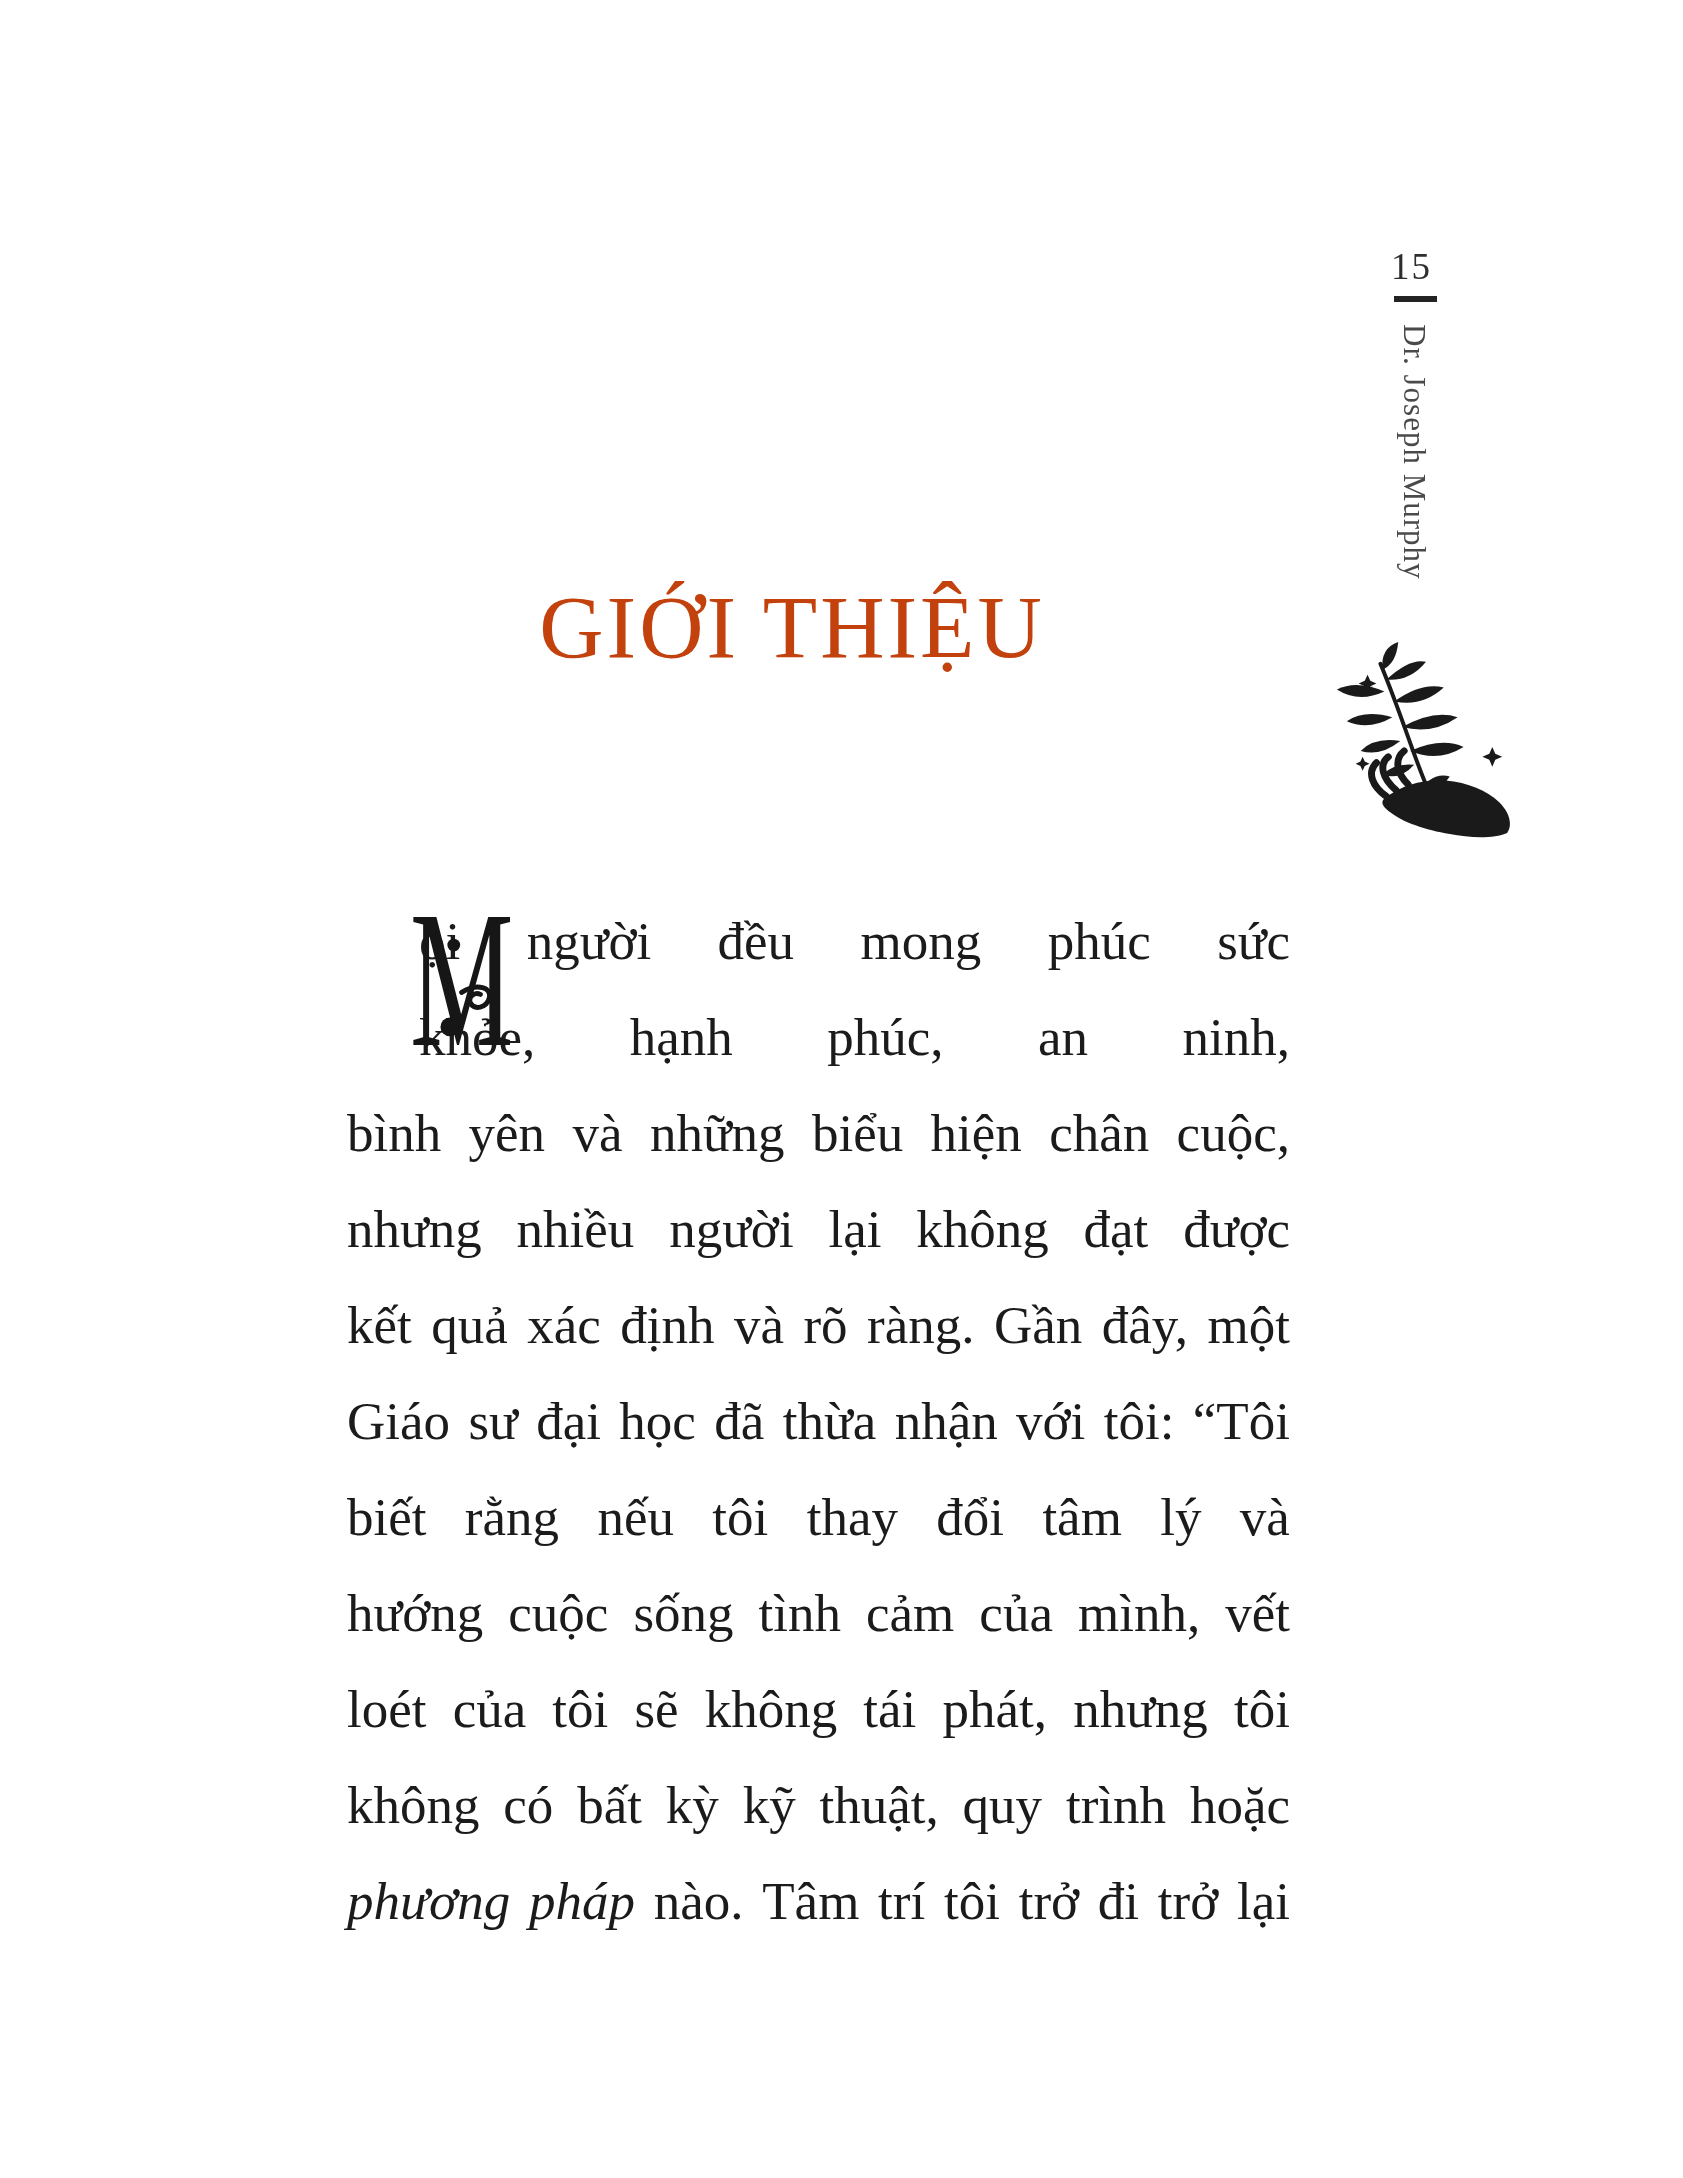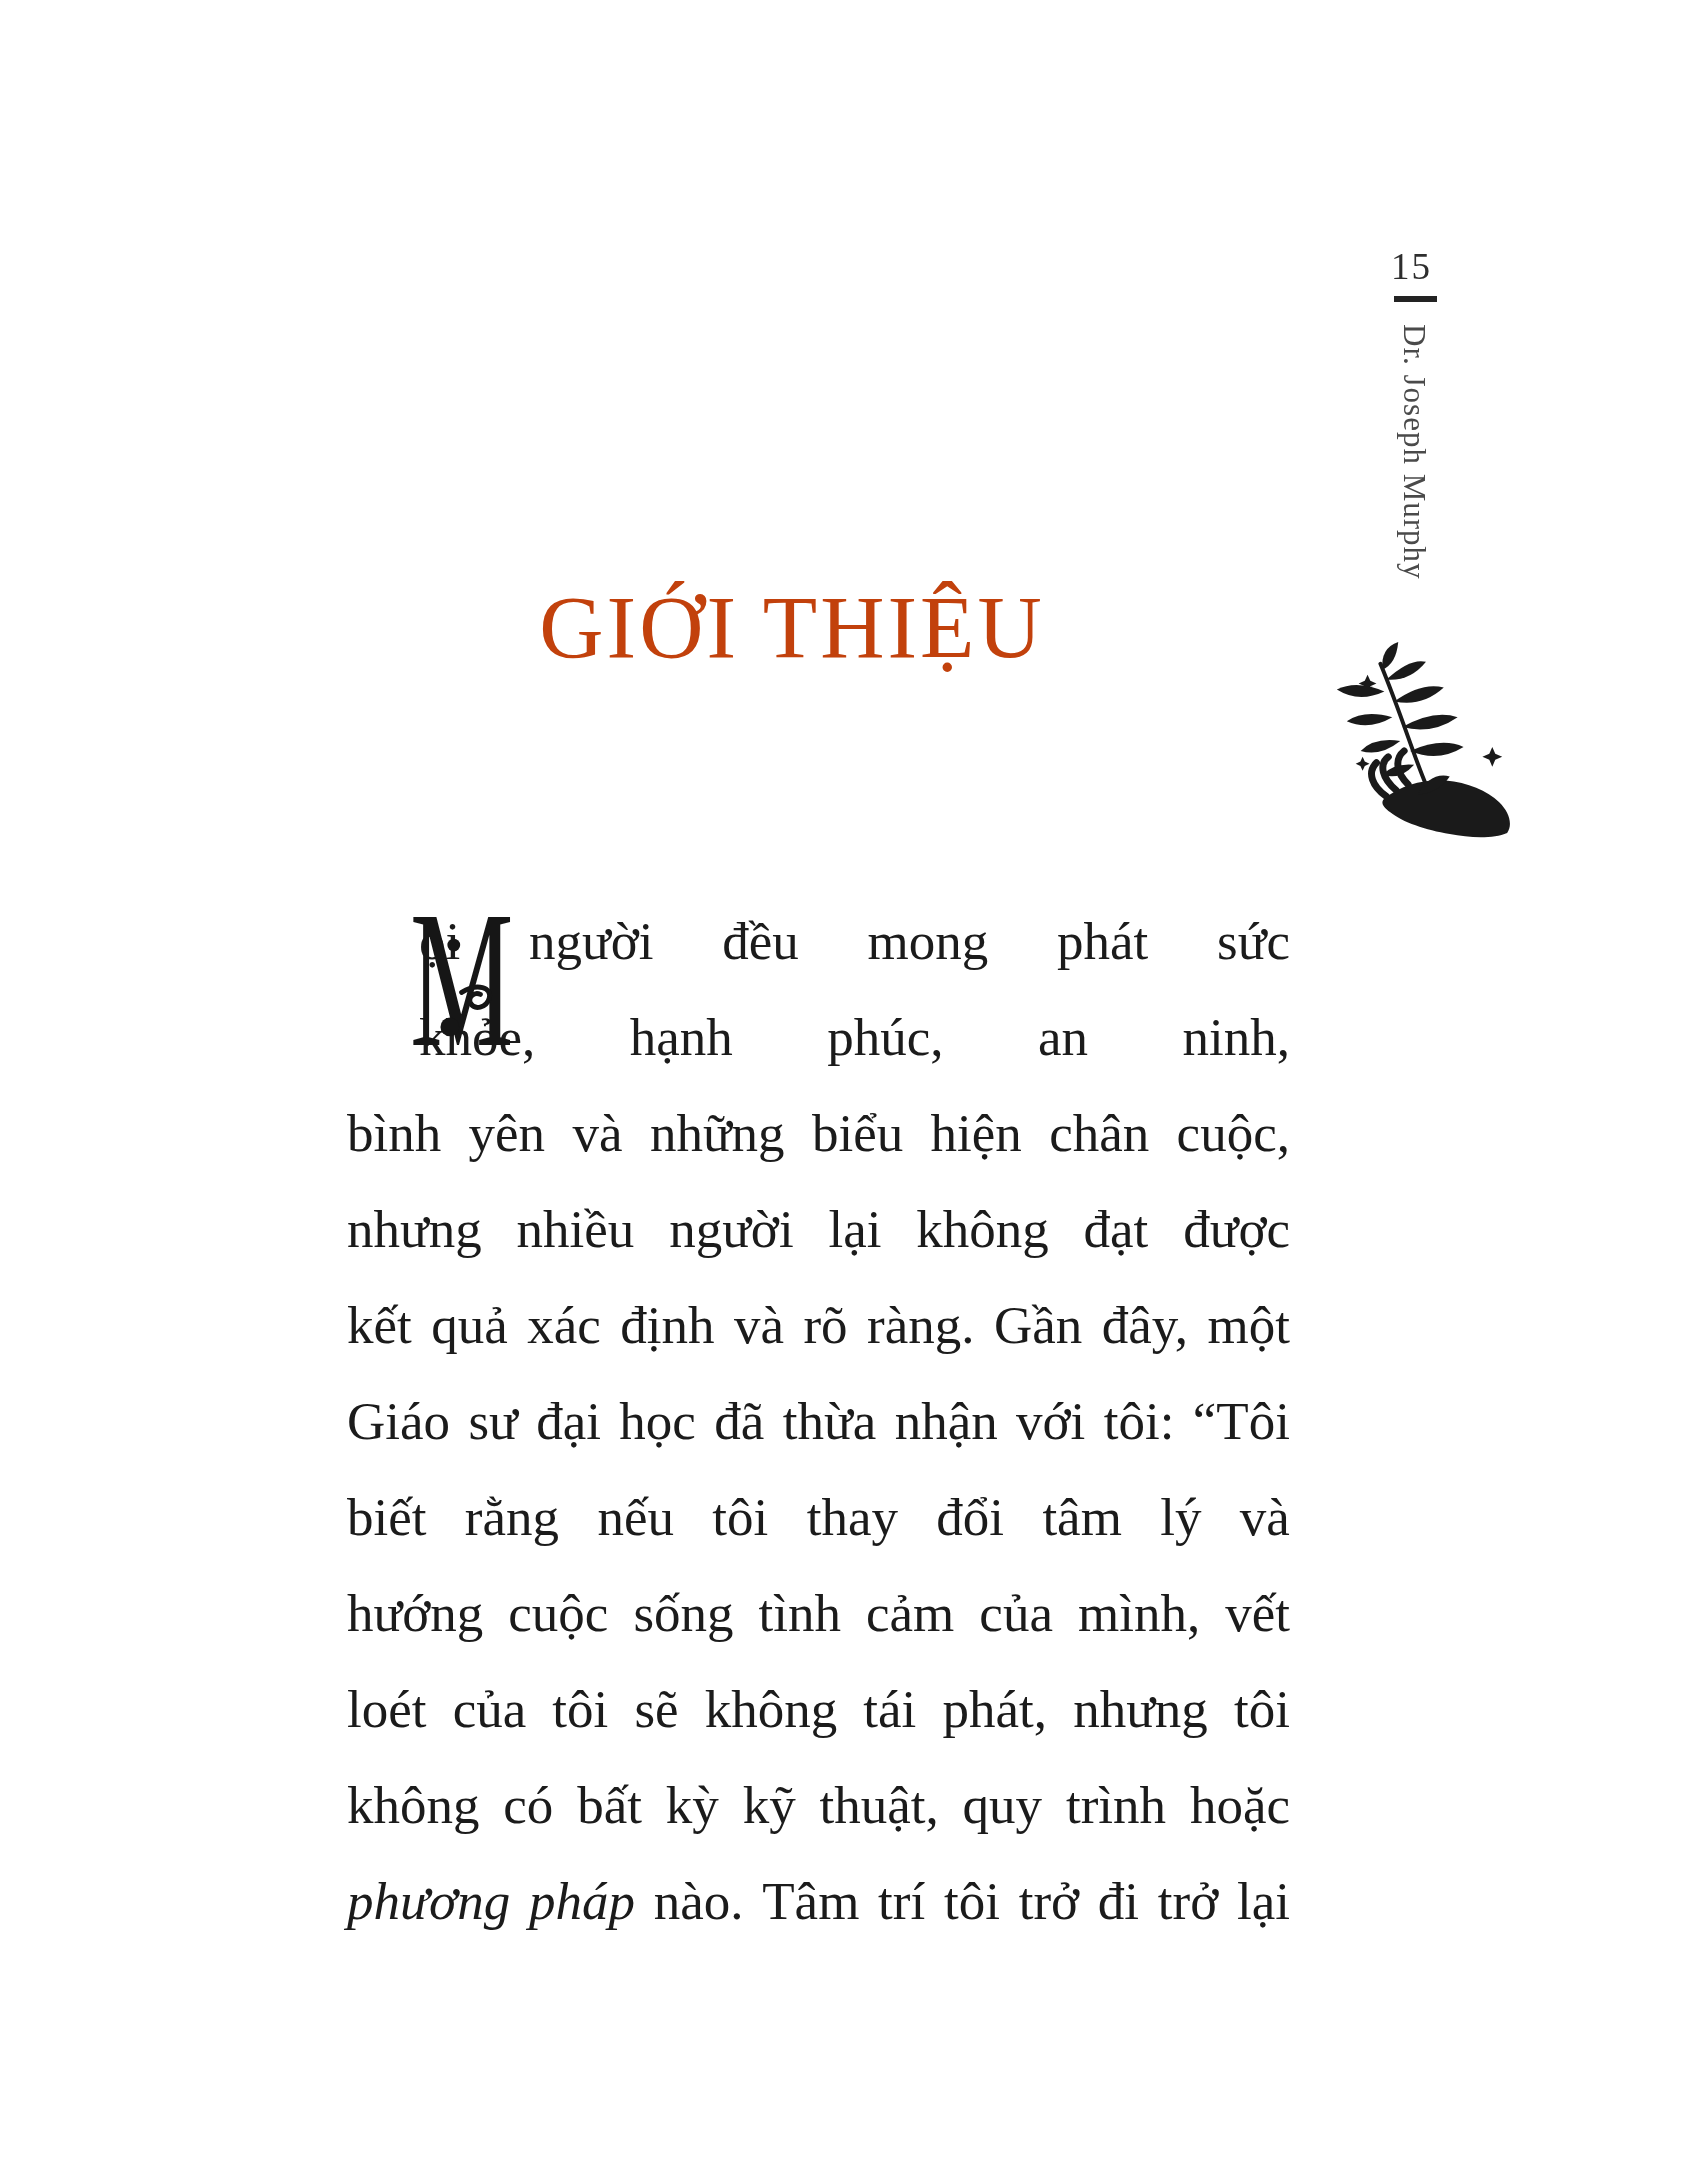--- a/index.html
+++ b/index.html
@@ -153,21 +153,21 @@
   <h1 class="chapter-title">GIỚI THIỆU</h1>
 
   <section class="body-text">
     <span class="dropcap">M</span>
     <svg class="dropcap-flourish" viewBox="0 0 70 110" aria-hidden="true">
       <circle cx="16" cy="14" r="6.5" fill="#161616"></circle>
       <path d="M24,62 C40,52 55,57 52,68 C49,78 37,80 33,73 C30,67 37,61 43,64" stroke="#161616" stroke-width="5" fill="none" stroke-linecap="round"></path>
       <circle cx="12" cy="97" r="9.5" fill="#161616"></circle>
     </svg>
     <div id="lines">
-        <div class="line dc"><span class="word">ọi</span><span class="word">người</span><span class="word">đều</span><span class="word">mong</span><span class="word">phát</span><span class="word">sức</span></div>
+        <div class="line dc"><span class="word">ọi</span><span class="word">người</span><span class="word">đều</span><span class="word">mong</span><span class="word">phúc</span><span class="word">sức</span></div>
         <div class="line dc"><span class="word">khỏe,</span><span class="word">hạnh</span><span class="word">phúc,</span><span class="word">an</span><span class="word">ninh,</span></div>
         <div class="line"><span class="word">bình</span><span class="word">yên</span><span class="word">và</span><span class="word">những</span><span class="word">biểu</span><span class="word">hiện</span><span class="word">chân</span><span class="word">cuộc,</span></div>
         <div class="line"><span class="word">nhưng</span><span class="word">nhiều</span><span class="word">người</span><span class="word">lại</span><span class="word">không</span><span class="word">đạt</span><span class="word">được</span></div>
         <div class="line"><span class="word">kết</span><span class="word">quả</span><span class="word">xác</span><span class="word">định</span><span class="word">và</span><span class="word">rõ</span><span class="word">ràng.</span><span class="word">Gần</span><span class="word">đây,</span><span class="word">một</span></div>
         <div class="line"><span class="word">Giáo</span><span class="word">sư</span><span class="word">đại</span><span class="word">học</span><span class="word">đã</span><span class="word">thừa</span><span class="word">nhận</span><span class="word">với</span><span class="word">tôi:</span><span class="word">“Tôi</span></div>
         <div class="line"><span class="word">biết</span><span class="word">rằng</span><span class="word">nếu</span><span class="word">tôi</span><span class="word">thay</span><span class="word">đổi</span><span class="word">tâm</span><span class="word">lý</span><span class="word">và</span></div>
         <div class="line"><span class="word">hướng</span><span class="word">cuộc</span><span class="word">sống</span><span class="word">tình</span><span class="word">cảm</span><span class="word">của</span><span class="word">mình,</span><span class="word">vết</span></div>
         <div class="line"><span class="word">loét</span><span class="word">của</span><span class="word">tôi</span><span class="word">sẽ</span><span class="word">không</span><span class="word">tái</span><span class="word">phát,</span><span class="word">nhưng</span><span class="word">tôi</span></div>
         <div class="line"><span class="word">không</span><span class="word">có</span><span class="word">bất</span><span class="word">kỳ</span><span class="word">kỹ</span><span class="word">thuật,</span><span class="word">quy</span><span class="word">trình</span><span class="word">hoặc</span></div>
         <div class="line"><span class="word it">phương</span><span class="word it">pháp</span><span class="word">nào.</span><span class="word">Tâm</span><span class="word">trí</span><span class="word">tôi</span><span class="word">trở</span><span class="word">đi</span><span class="word">trở</span><span class="word">lại</span></div>

